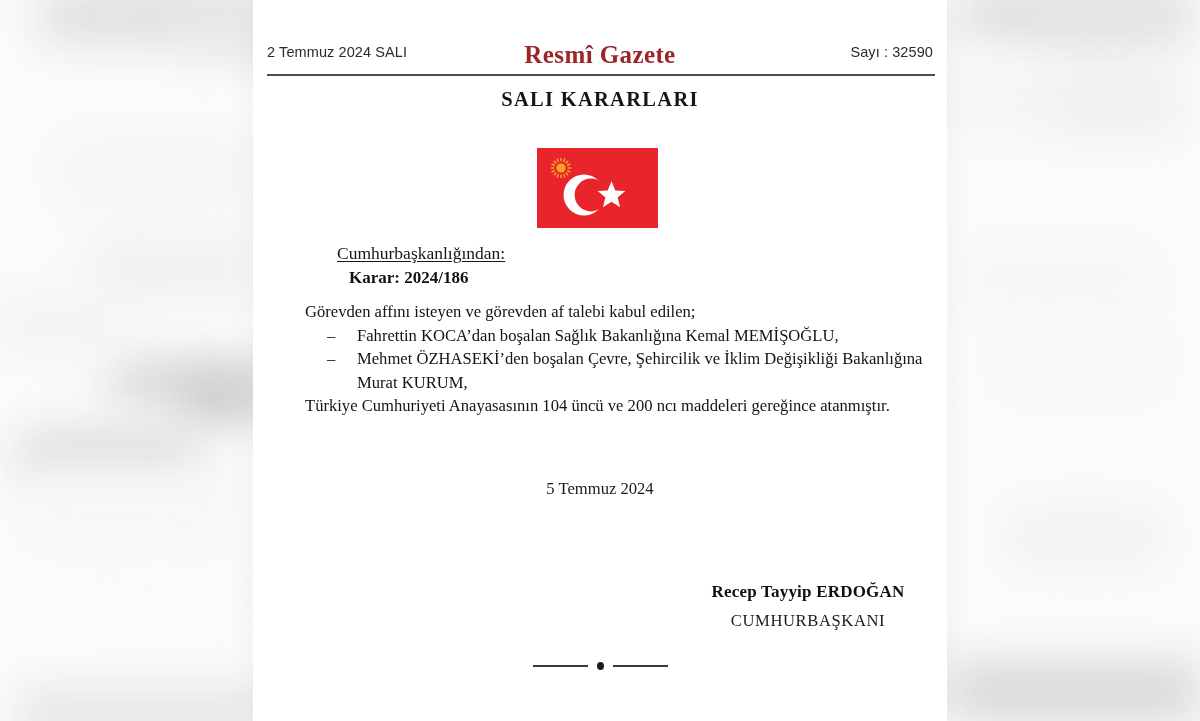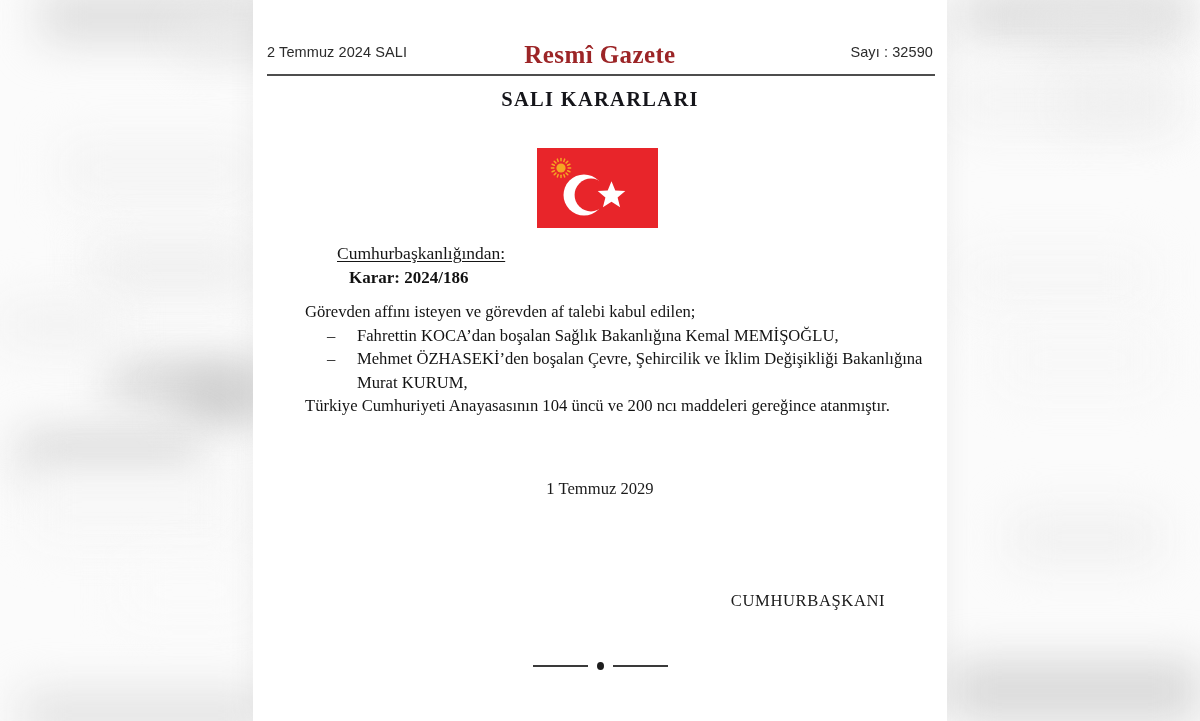--- a/index.html
+++ b/index.html
@@ -308,23 +308,24 @@
         </li>
         <li>
           <span class="dash">–</span>
           <span>Mehmet ÖZHASEKİ’den boşalan Çevre, Şehircilik ve İklim Değişikliği Bakanlığına Murat KURUM,</span>
         </li>
       </ul>
 
       <div class="body-line" id="closing-line">Türkiye Cumhuriyeti Anayasasının 104 üncü ve 200 ncı maddeleri gereğince atanmıştır.</div>
     </div>
 
-    <div id="sign-date">1 Temmuz 2029</div>
+    <div id="sign-date">5 Temmuz 2024</div>
 
     <div id="signature">
+      <div class="sig-name">Recep Tayyip ERDOĞAN</div>
       <div class="sig-role">CUMHURBAŞKANI</div>
     </div>
 
     <div id="footer-divider">
       <span class="seg"></span>
       <span class="dot"></span>
       <span class="seg"></span>
     </div>
 
   </div>

